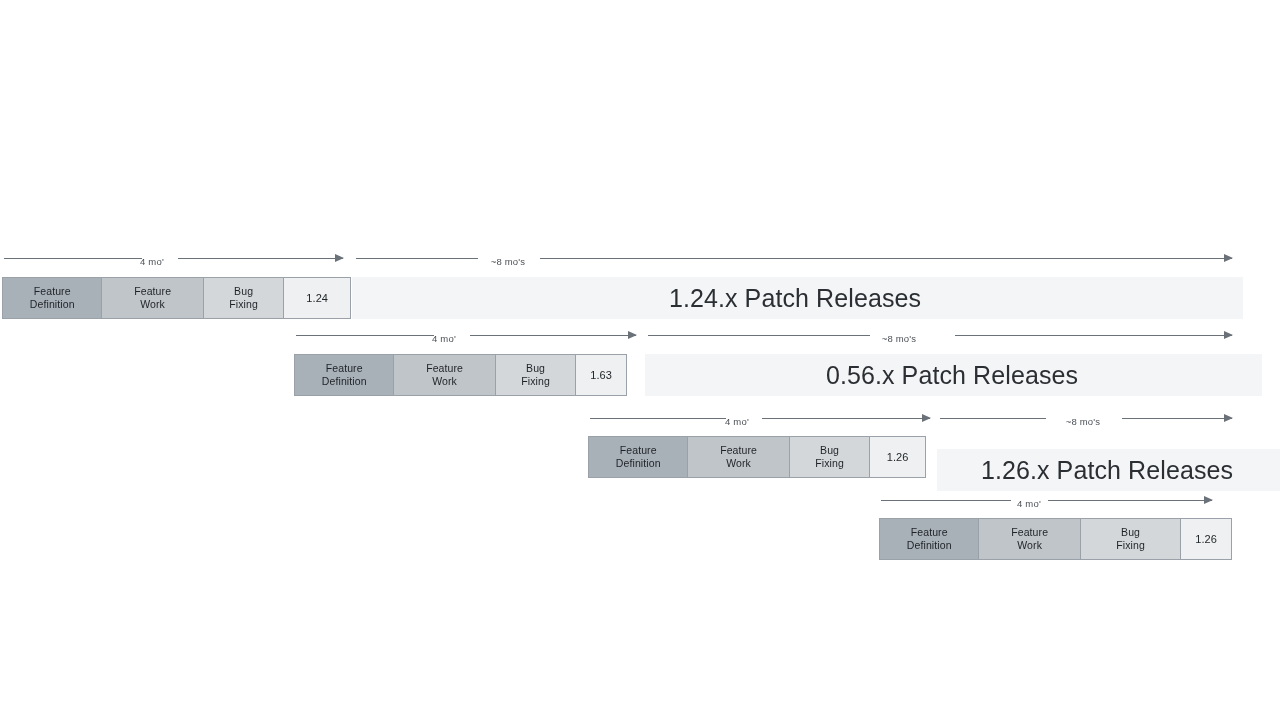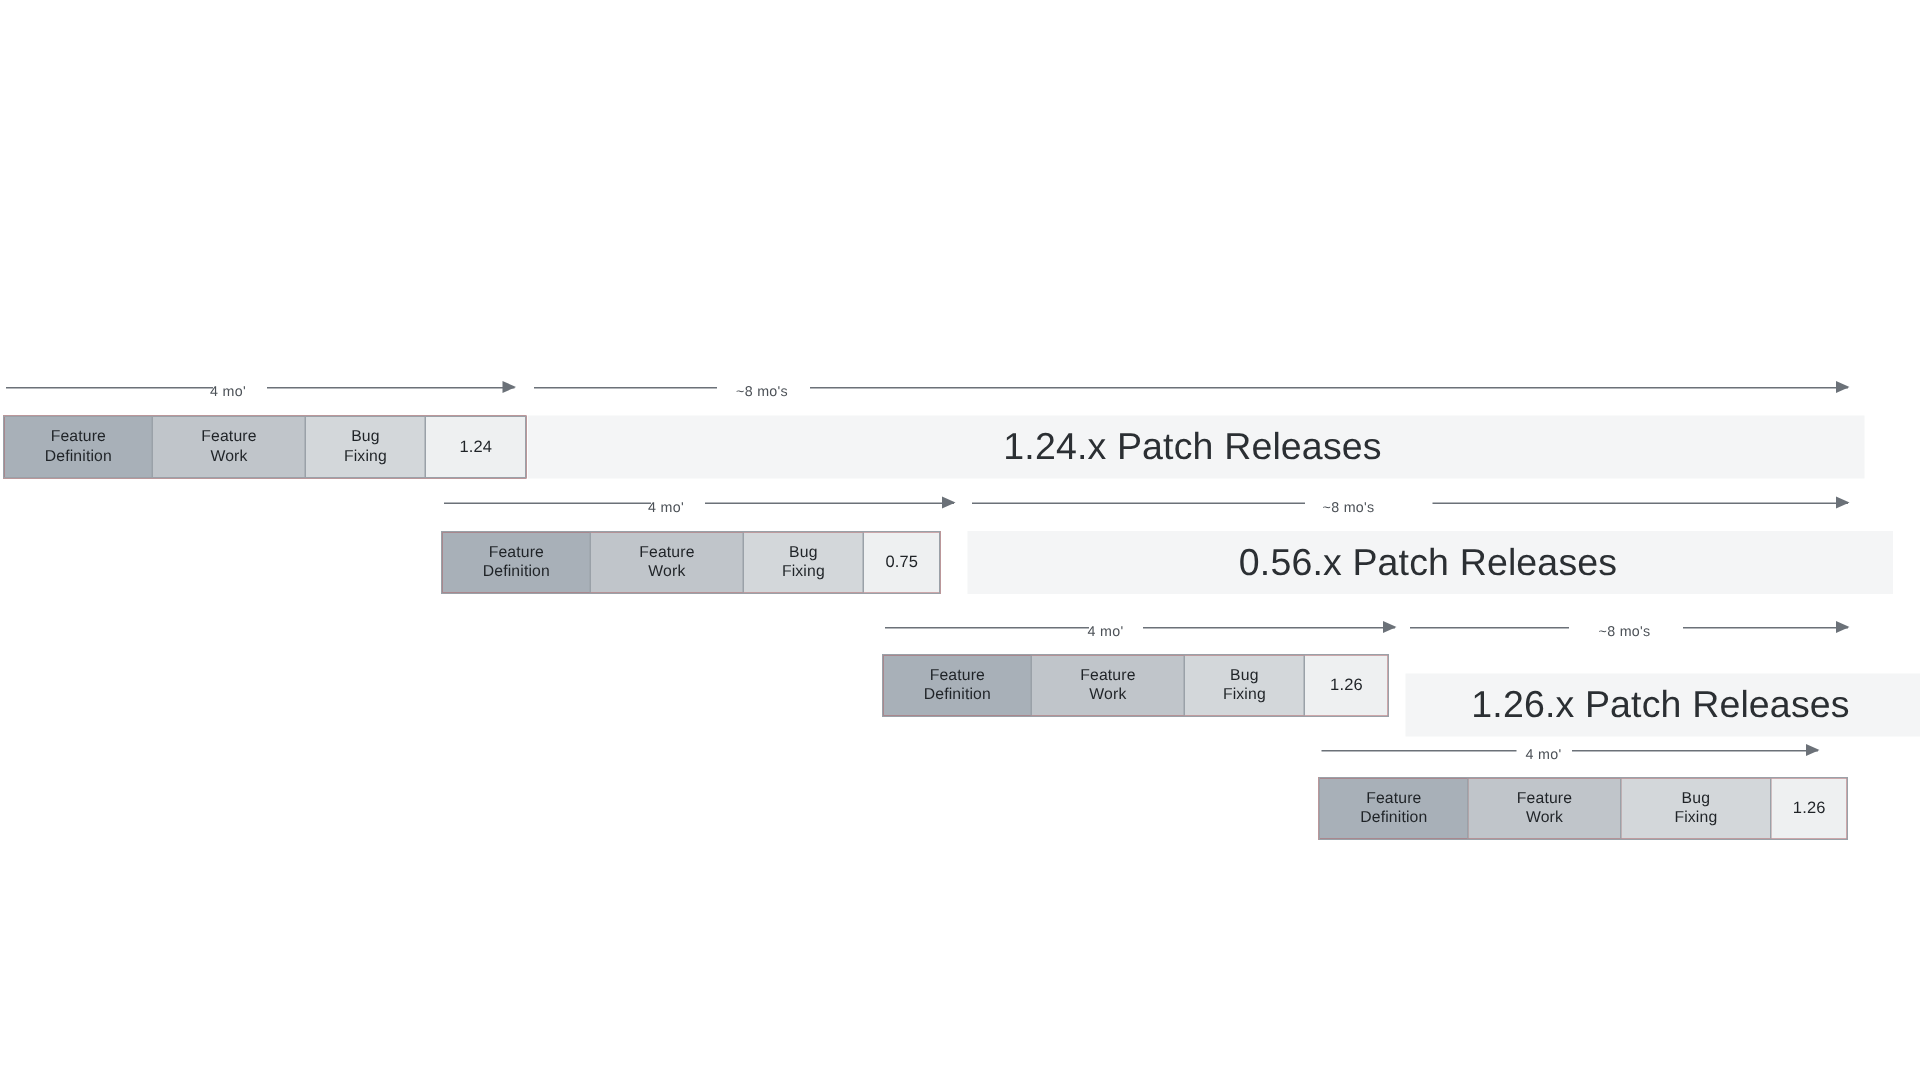--- a/index.html
+++ b/index.html
@@ -49,21 +49,21 @@
     white-space: nowrap;
     text-align: center;
   }
 
   
   .phase-bar {
     position: absolute;
     display: flex;
     box-sizing: border-box;
     border: 1px solid #9aa1a8;
-    background: #b91c1c;
+    background: #bef264;
   }
   .phase-seg {
     box-sizing: border-box;
     display: flex;
     align-items: center;
     justify-content: center;
     text-align: center;
     border-right: 1px solid #9aa1a8;
     font-size: 10.5px;
     line-height: 13px;
@@ -132,21 +132,21 @@
       <div class="patch-band" style="left: 645px; top: 354px; width: 617px; height: 42px;">
         <div class="patch-band-label" style="position: absolute; left: 307px; transform: translateX(-50%);">0.56.x Patch Releases</div>
       </div>
       <div class="phase-bar" style="left: 294px; top: 354px; height: 42px; width: 333px;">
         <div class="phase-seg seg-def" style="width: 100px;">Feature
 Definition</div>
         <div class="phase-seg seg-work" style="width: 102px;">Feature
 Work</div>
         <div class="phase-seg seg-bug" style="width: 81px;">Bug
 Fixing</div>
-        <div class="phase-seg seg-version" style="width: 50px;">0.75</div>
+        <div class="phase-seg seg-version" style="width: 50px;">1.63</div>
       </div>
       <div class="arrow-line" style="left: 296px; width: 138px; top: 335px; position: absolute;"></div>
       <div class="arrow-label" style="left: 444px; top: 333px; position: absolute;">4 mo'</div>
       <div class="arrow-line" style="left: 470px; width: 166px; top: 335px; position: absolute;"></div>
       <div class="arrow-head" style="left: 628px; top: 331px; position: absolute;"></div>
       <div class="arrow-line" style="left: 648px; width: 222px; top: 335px; position: absolute;"></div>
       <div class="arrow-label" style="left: 899px; top: 333px; position: absolute;">~8 mo's</div>
       <div class="arrow-line" style="left: 955px; width: 277px; top: 335px; position: absolute;"></div>
       <div class="arrow-head" style="left: 1224px; top: 331px; position: absolute;"></div>
     </div>

